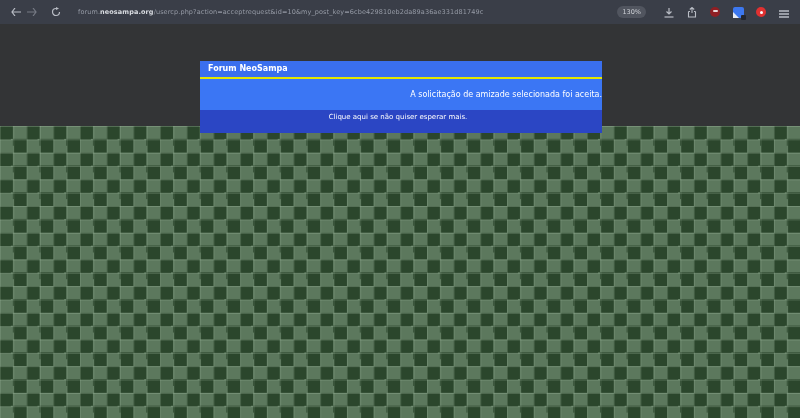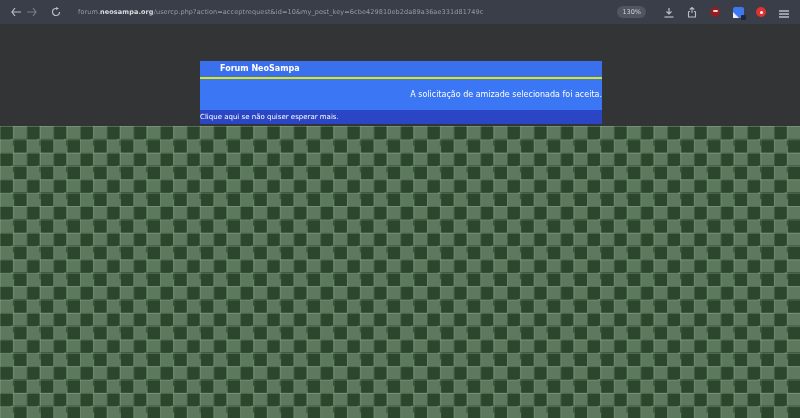--- a/index.html
+++ b/index.html
@@ -70,30 +70,30 @@
       conic-gradient(#5c785d 0 25%, #2b462c 25% 50%, #5c785d 50% 75%, #2b462c 75%);
     background-size:13.35px 13.35px, 13.35px 13.35px, 26.7px 26.7px;
   }
 
   
   .dialog {
     position:absolute; left:200px; top:37px; width:402px;
   }
   .dialog-title {
     background:#3a6fee; color:#ffffff; font-weight:bold; font-size:8px;
-    height:18px; line-height:16px; padding-left:20px;
+    height:18px; line-height:16px; padding-left:8px;
     border-bottom:2px solid #e3e600;
   }
   .dialog-body {
     background:#3b76f4; color:#ffffff; font-size:8px;
     height:31px; line-height:31px; text-align:right;
   }
   .dialog-footer {
     background:#2b46c4; color:#ffffff; font-size:7px;
-    height:14px; line-height:14px; text-align:left; padding-right:6px;
+    height:23px; line-height:14px; text-align:center; padding-right:6px;
   }
   .dialog-footer span { cursor:pointer; }
 </style>
 </head>
 <body>
 
 <div class="app">
 
   <div class="toolbar">
     <div class="nav-btn">

